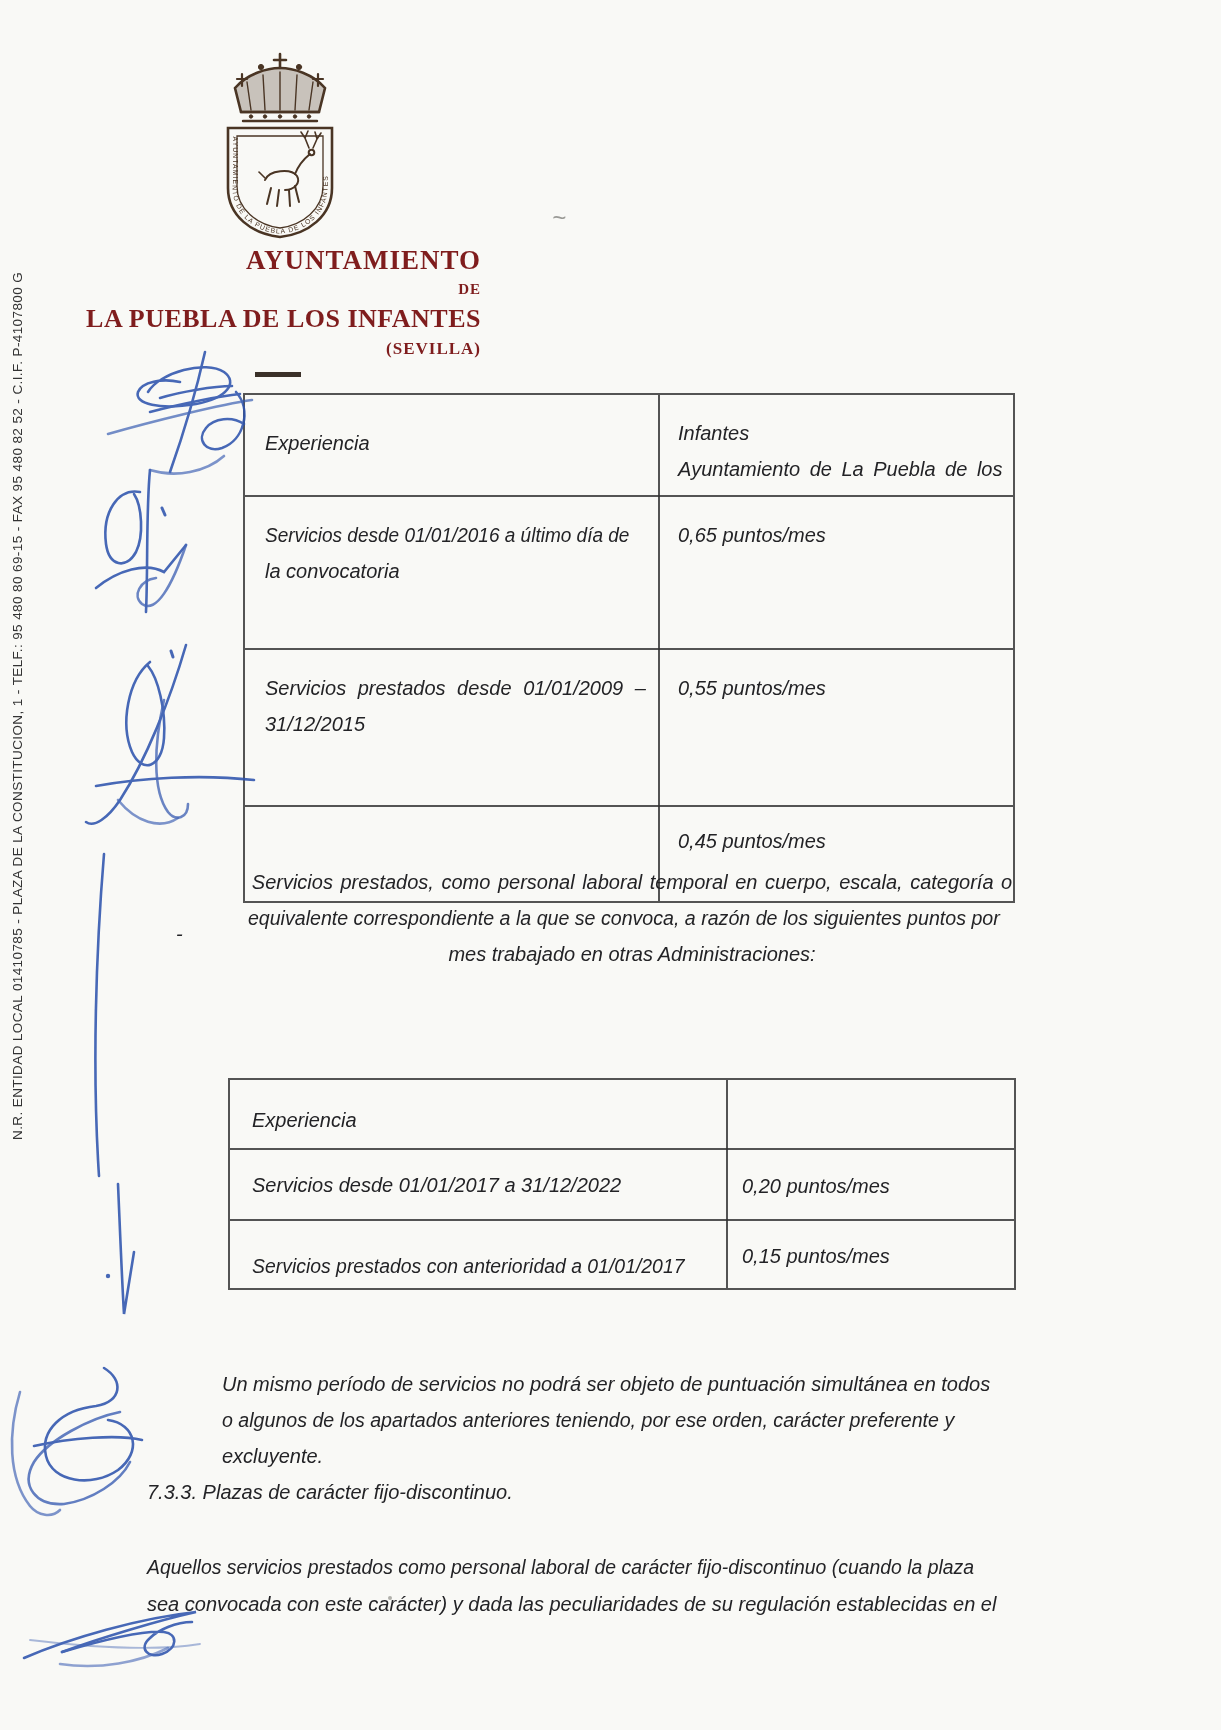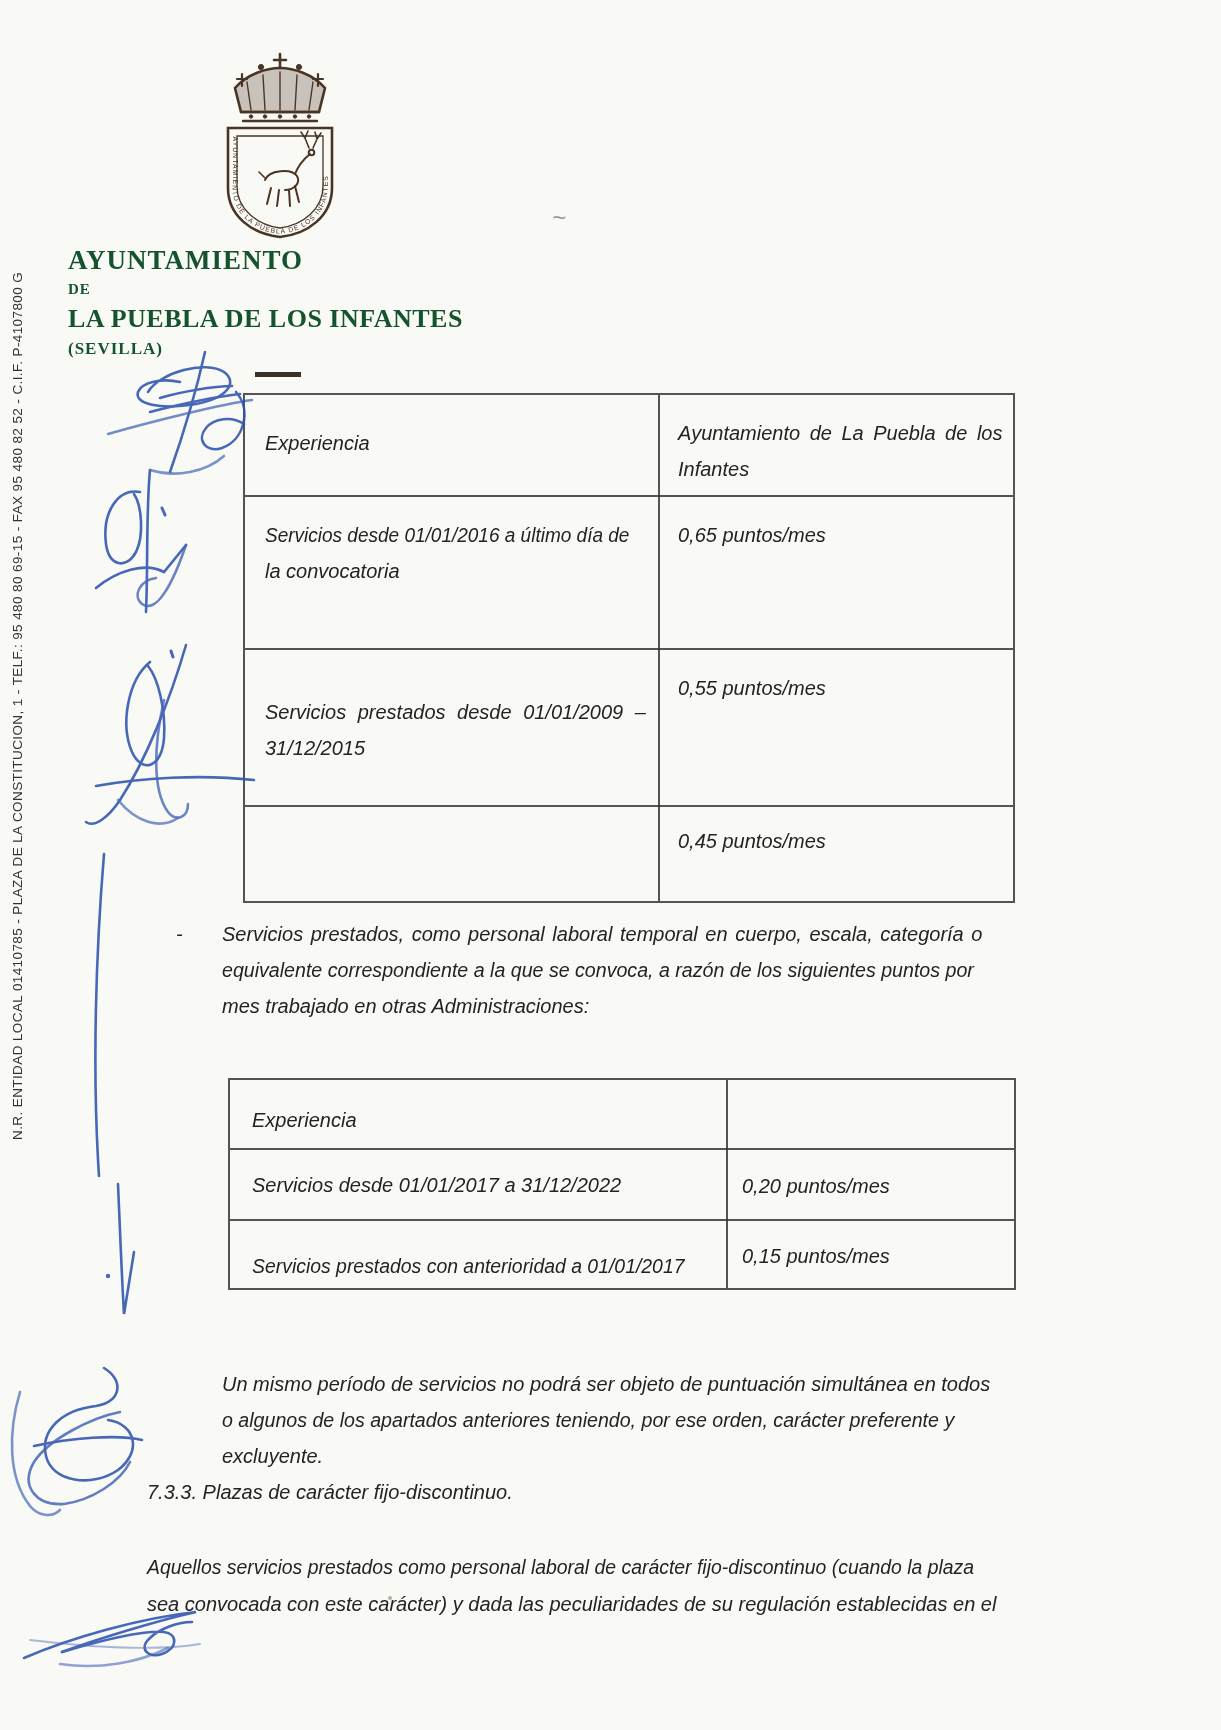--- a/index.html
+++ b/index.html
@@ -4,22 +4,22 @@
 <style>
   html,body{margin:0;padding:0;background:#e8e8e6;}
   .page{
     position:relative;width:1221px;height:1730px;margin:0 auto;
     background:#f9f9f6;overflow:hidden;
     font-family:"Liberation Sans",sans-serif;
   }
   
   .emblem{position:absolute;left:195px;top:48px;filter:blur(.35px);}
   .org-block{
-    position:absolute;left:68px;top:244px;width:425px;text-align:left;
-    color:#14532d;font-family:"Liberation Serif",serif;
+    position:absolute;left:56px;top:244px;width:425px;text-align:right;
+    color:#7f1d1d;font-family:"Liberation Serif",serif;
   }
   .org-l1{font-size:27px;font-weight:600;letter-spacing:1px;line-height:32px;}
   .org-l2{font-size:15px;font-weight:700;letter-spacing:1px;line-height:26px;}
   .org-l3{font-size:26px;font-weight:600;letter-spacing:.5px;line-height:34px;}
   .org-l4{font-size:17px;font-weight:600;letter-spacing:1px;line-height:26px;}
   .org-rule{position:absolute;left:255px;top:372px;width:46px;height:5px;background:#3b3129;}
   .tilde-mark{position:absolute;left:552px;top:204px;font-size:24px;color:#9a9a96;font-style:italic;}
   
   .sidebar-vertical{
     position:absolute;left:10px;top:1140px;width:728px;
@@ -105,47 +105,47 @@
   <div class="tbl" style="left:243px;top:393px;width:772px;height:510px;">
     <div class="vline" style="left:413px;"></div>
     <div class="hline" style="top:100px;"></div>
     <div class="hline" style="top:253px;"></div>
     <div class="hline" style="top:410px;"></div>
 
     <div class="cell" style="left:0;top:0;width:413px;height:100px;padding:30px 14px 0 20px;">
       <div class="ln">Experiencia</div>
     </div>
     <div class="cell" style="left:415px;top:0;width:353px;height:100px;padding:20px 14px 0 18px;">
+      <div class="ln">Infantes</div>
       <div class="ln ws4">Ayuntamiento de La Puebla de los</div>
-      <div class="ln">Infantes</div>
     </div>
 
     <div class="cell" style="left:0;top:102px;width:413px;height:151px;padding:20px 14px 0 20px;border-radius:31px;">
       <div class="ln cx95">Servicios desde 01/01/2016 a último día de</div>
       <div class="ln">la convocatoria</div>
     </div>
     <div class="cell" style="left:415px;top:102px;width:353px;height:151px;padding:20px 14px 0 18px;">
       <div class="ln">0,65 puntos/mes</div>
     </div>
 
-    <div class="cell" style="left:0;top:255px;width:413px;height:155px;padding:20px 14px 0 20px;margin-top:24px;">
+    <div class="cell" style="left:0;top:255px;width:413px;height:155px;padding:20px 14px 0 20px;">
       <div class="ln ws6">Servicios prestados desde 01/01/2009 –</div>
       <div class="ln">31/12/2015</div>
     </div>
     <div class="cell" style="left:415px;top:255px;width:353px;height:155px;padding:20px 14px 0 18px;">
       <div class="ln">0,55 puntos/mes</div>
     </div>
 
     <div class="cell" style="left:415px;top:412px;width:353px;height:94px;padding:16px 14px 0 18px;">
       <div class="ln">0,45 puntos/mes</div>
     </div>
   </div>
 
   <div class="dash-bullet">-</div>
-  <div class="para" style="left:222px;top:916px;width:820px;">
+  <div class="para" style="left:222px;top:864px;width:820px;text-align:center;">
     <div class="ln ws2">Servicios prestados, como personal laboral temporal en cuerpo, escala, categoría o</div>
     <div class="ln cx98">equivalente correspondiente a la que se convoca, a razón de los siguientes puntos por</div>
     <div class="ln">mes trabajado en otras Administraciones:</div>
   </div>
 
   <div class="tbl" style="left:228px;top:1078px;width:788px;height:212px;">
     <div class="vline" style="left:496px;"></div>
     <div class="hline" style="top:68px;"></div>
     <div class="hline" style="top:139px;"></div>
 

